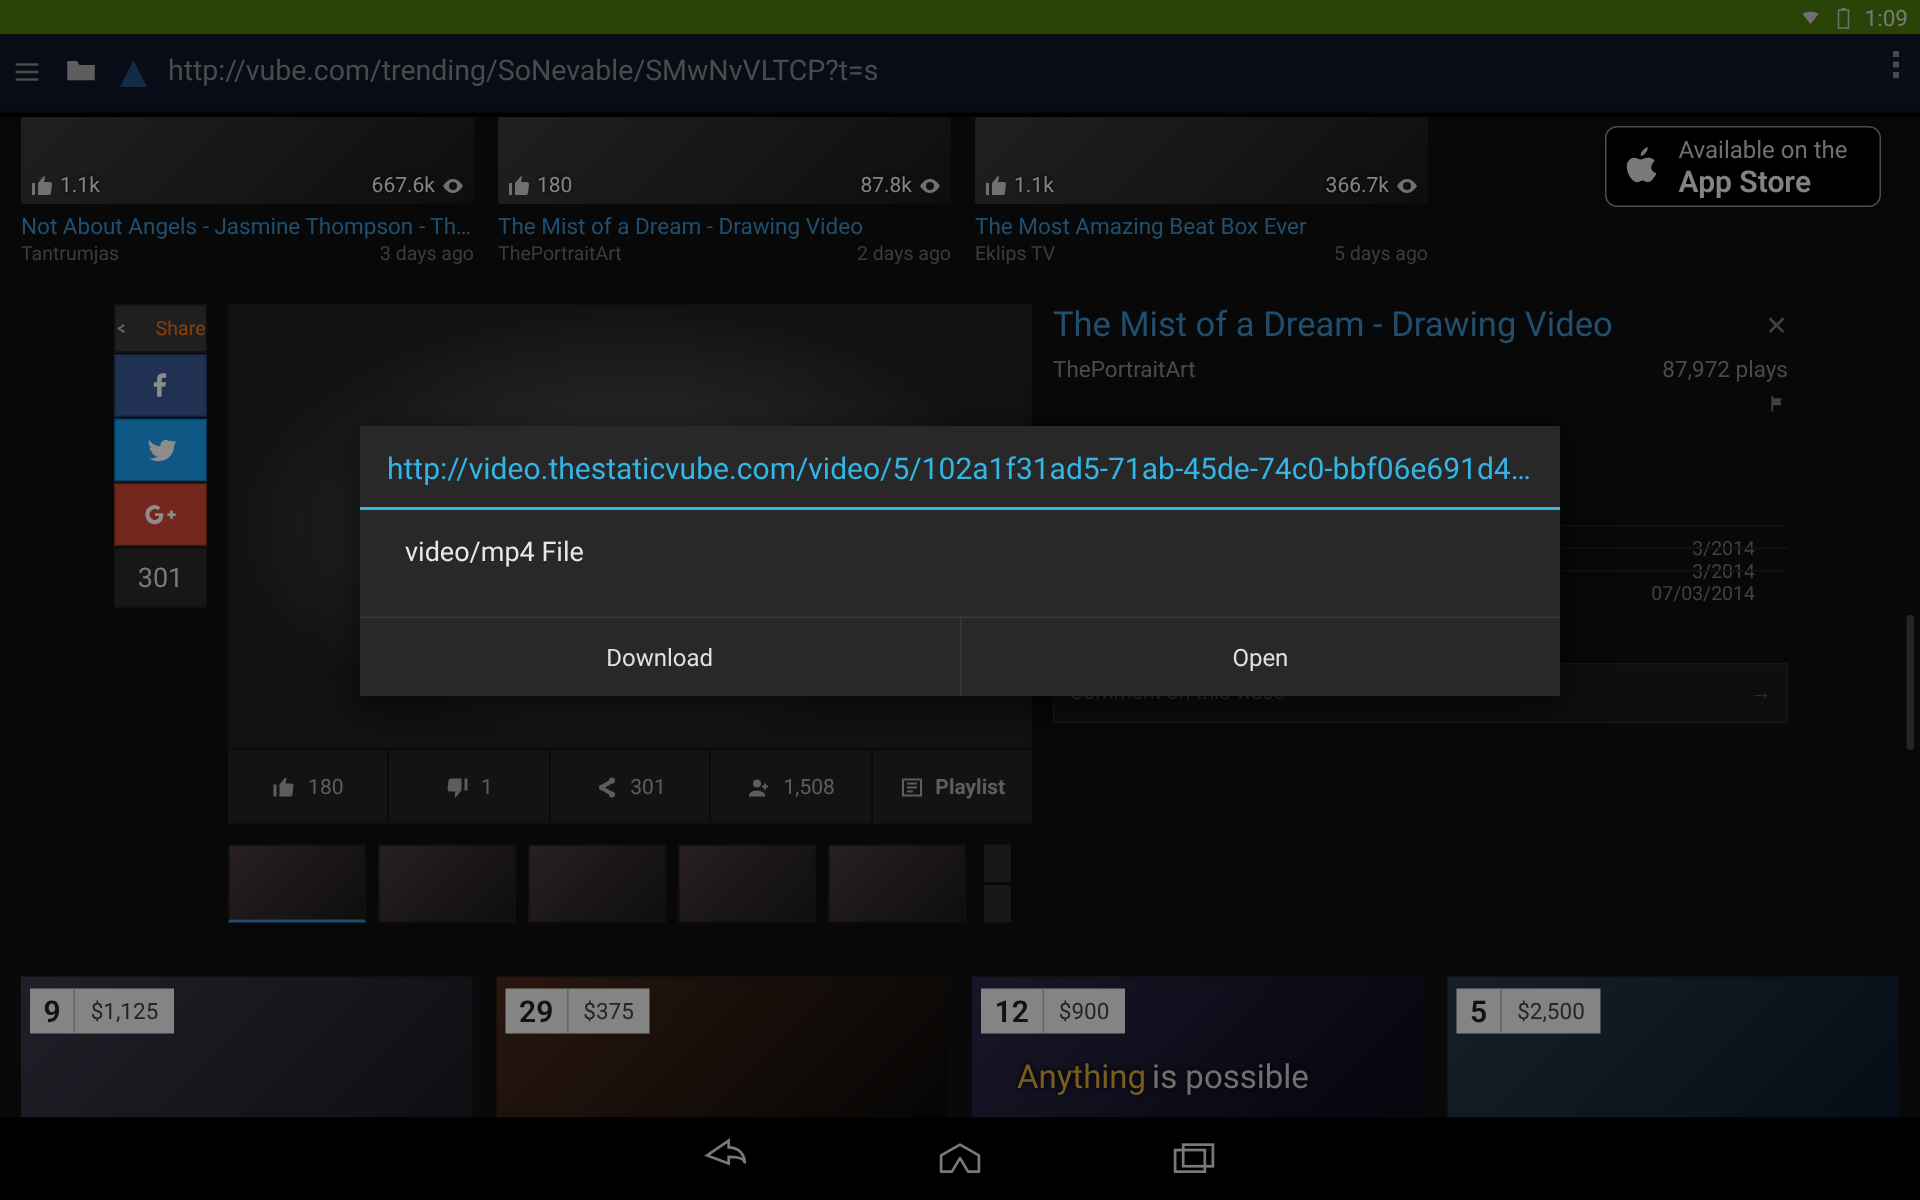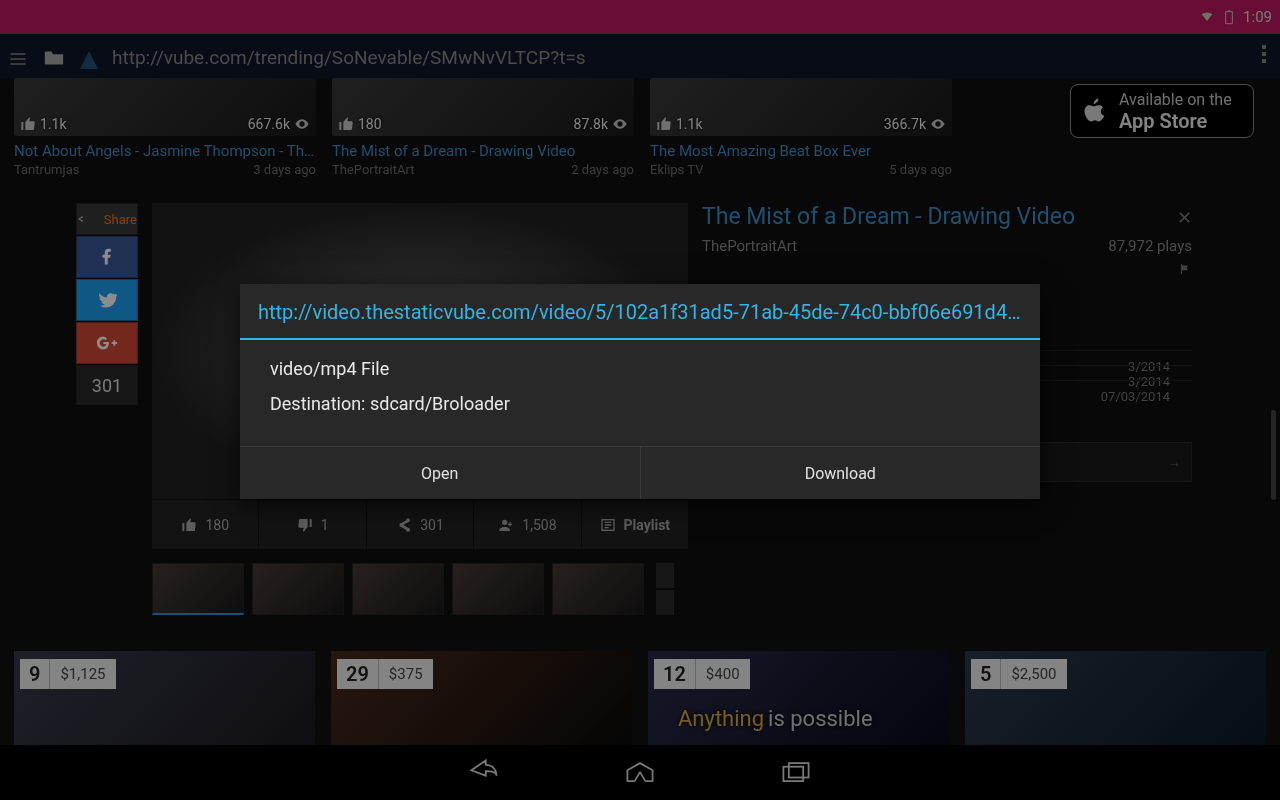--- a/index.html
+++ b/index.html
@@ -1,19 +1,19 @@
 <!DOCTYPE html>
 <html><head>
 <meta charset="utf-8">
 <style>
 * { margin: 0; padding: 0; box-sizing: border-box; font-family: Roboto, Arial, sans-serif; }
 html, body { width: 1280px; height: 800px; background: #000; color: #ccc; overflow: hidden; position: relative; }
 
 
-.statusbar { height: 34px; background: #be185d; display: flex; justify-content: flex-end; align-items: center; padding: 0 8px; gap: 6px; color: #ddd; font-size: 15px; }
+.statusbar { height: 23px; background: #4d7c0f; display: flex; justify-content: flex-end; align-items: center; padding: 0 8px; gap: 6px; color: #ddd; font-size: 15px; }
 .statusbar svg { width: 16px; height: 16px; fill: #ccc; }
 
 
 .toolbar { height: 52px; background: #0f172a; display: flex; align-items: flex-end; padding: 16px 8px; gap: 14px; border-bottom: 1px solid #111; }
 .toolbar .url { color: #888; font-size: 19px; flex: 1; }
 .toolbar .site-ico { width: 18px; height: 18px; background: #2a6a9e; clip-path: polygon(0 100%,50% 0,100% 100%); opacity: .7; }
 .toolbar .dots { display: flex; flex-direction: column; gap: 3px; padding: 6px; }
 .toolbar .dots span { width: 4px; height: 4px; background: #888; }
 
 
@@ -332,21 +332,21 @@
   </div>
   <div class="rcard">
     <div class="badge">
         <div class="rank">29</div>
         <div class="price">$375</div>
       </div>
   </div>
   <div class="rcard">
     <div class="badge">
         <div class="rank">12</div>
-        <div class="price">$400</div>
+        <div class="price">$900</div>
       </div>
     <div class="tag"><span>Anything</span><span class="sub">is possible</span></div>
   </div>
   <div class="rcard">
     <div class="badge">
         <div class="rank">5</div>
         <div class="price">$2,500</div>
       </div>
   </div>
 </div>
@@ -364,19 +364,18 @@
     </svg>
 </div>
 
 <div class="dim"></div>
 
 <div class="dialog">
   <div class="url">http://video.thestaticvube.com/video/5/102a1f31ad5-71ab-45de-74c0-bbf06e691d47.mp4</div>
   <div class="sep"></div>
   <div class="info">
     <p>video/mp4 File</p>
-    <p><span>Destination: </span><span>sdcard/Broloader</span></p>
   </div>
   <div class="btns">
+    <button>Download</button>
     <button>Open</button>
-    <button>Download</button>
   </div>
 </div>
 
 </body></html>

